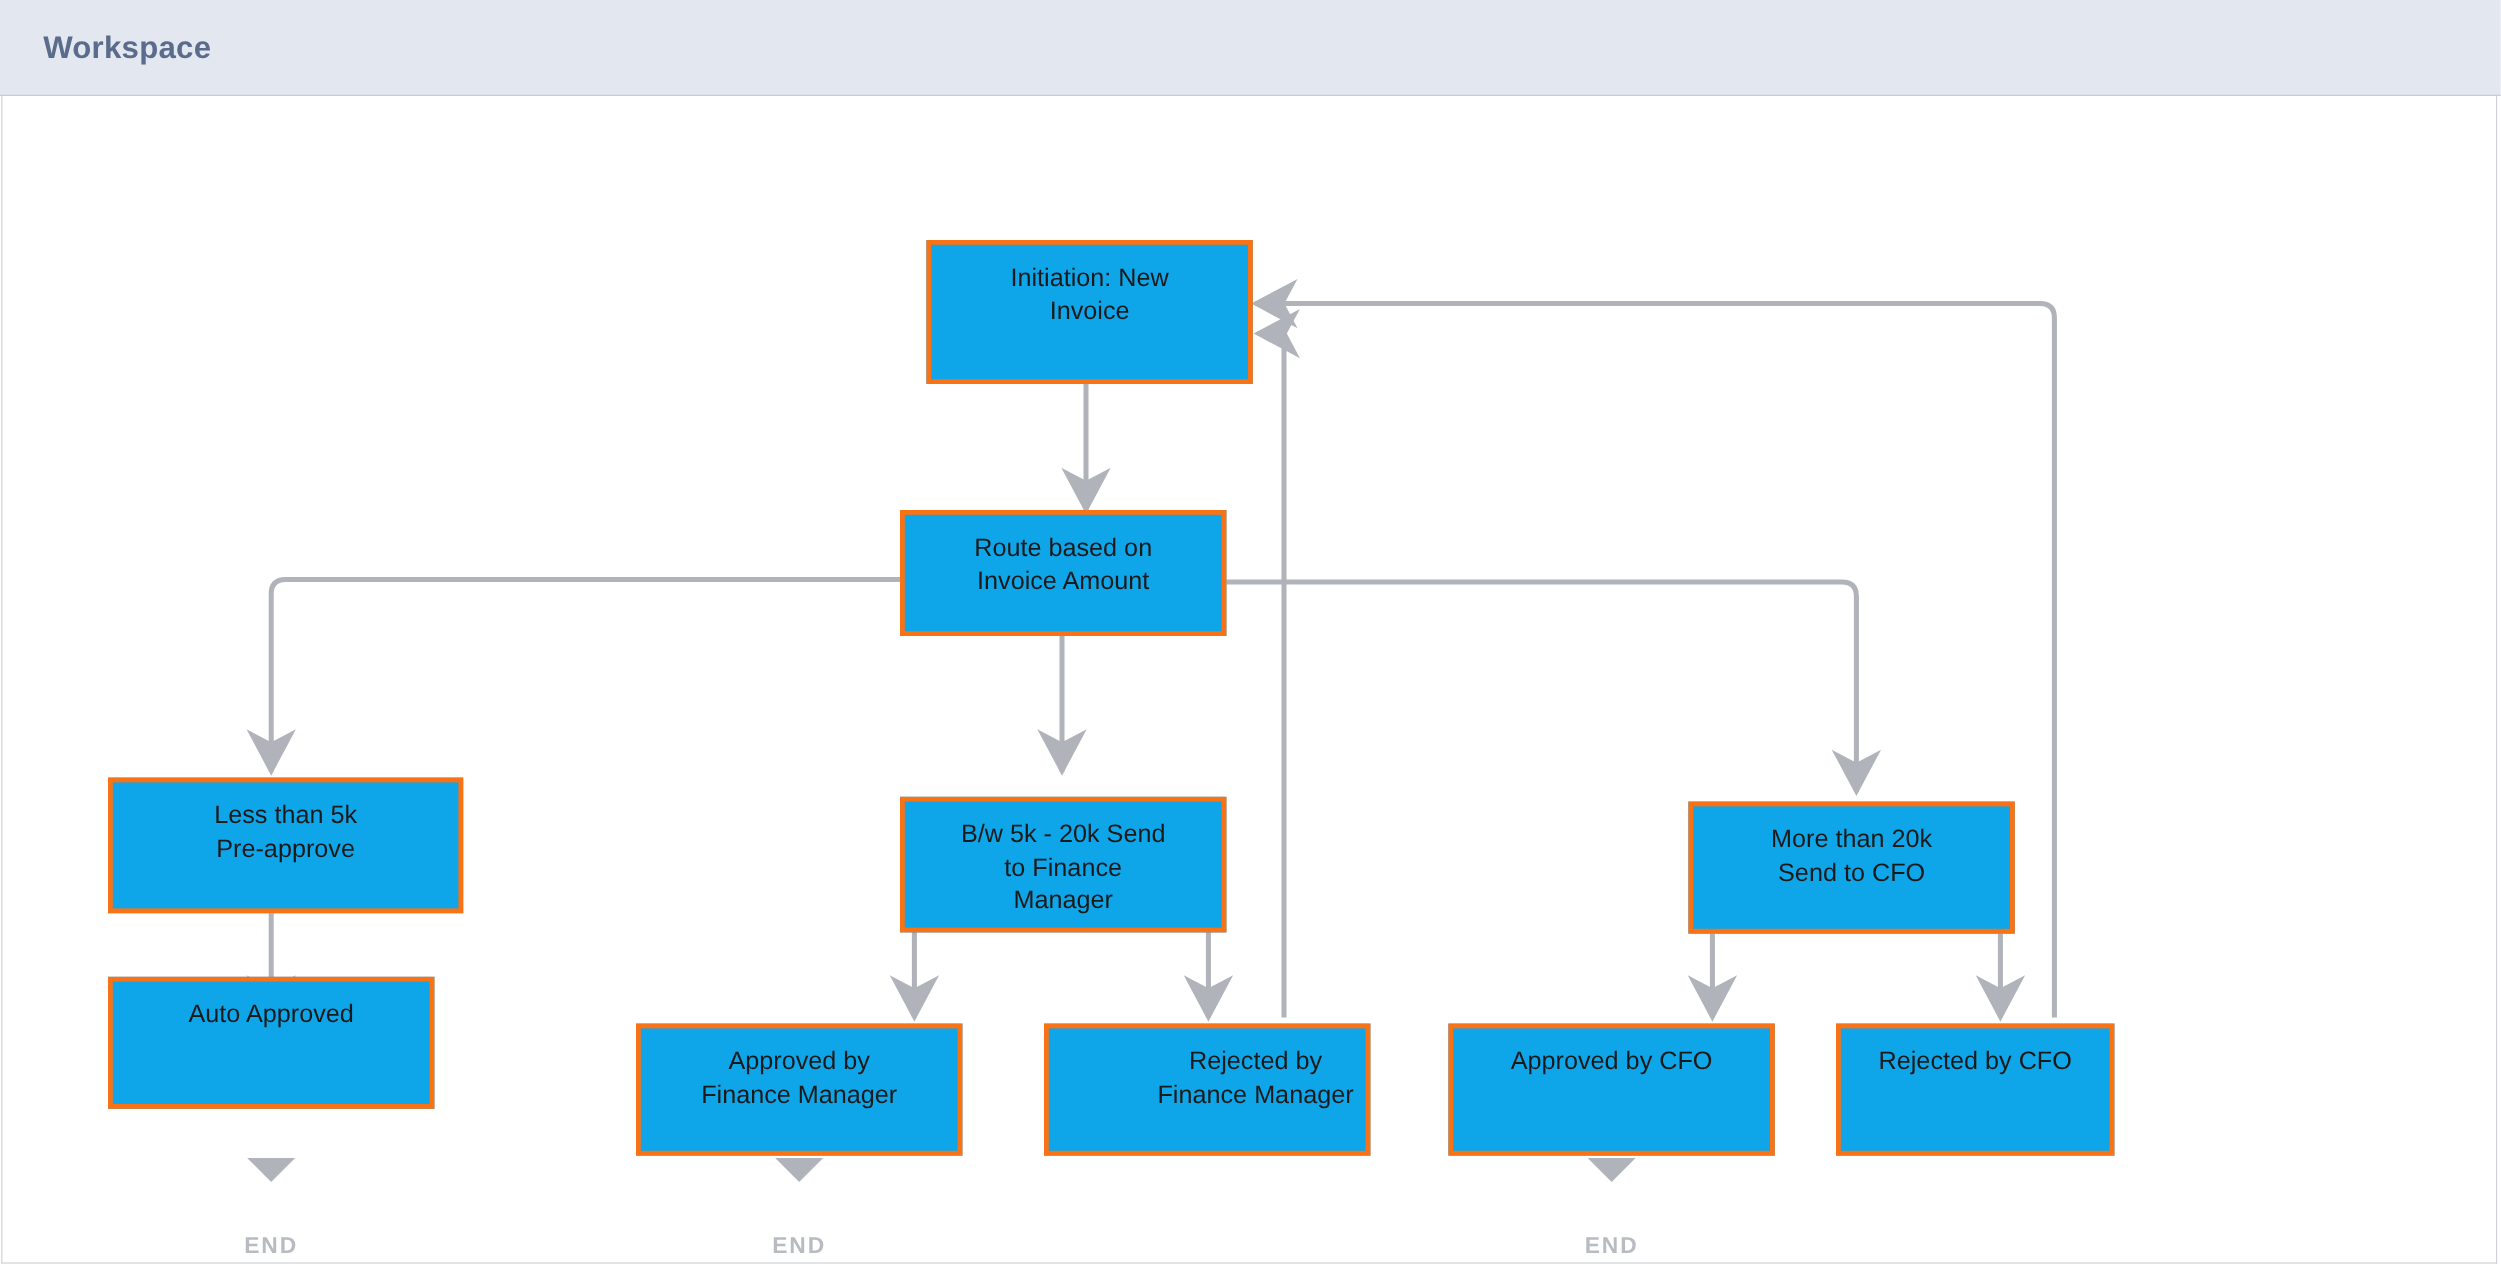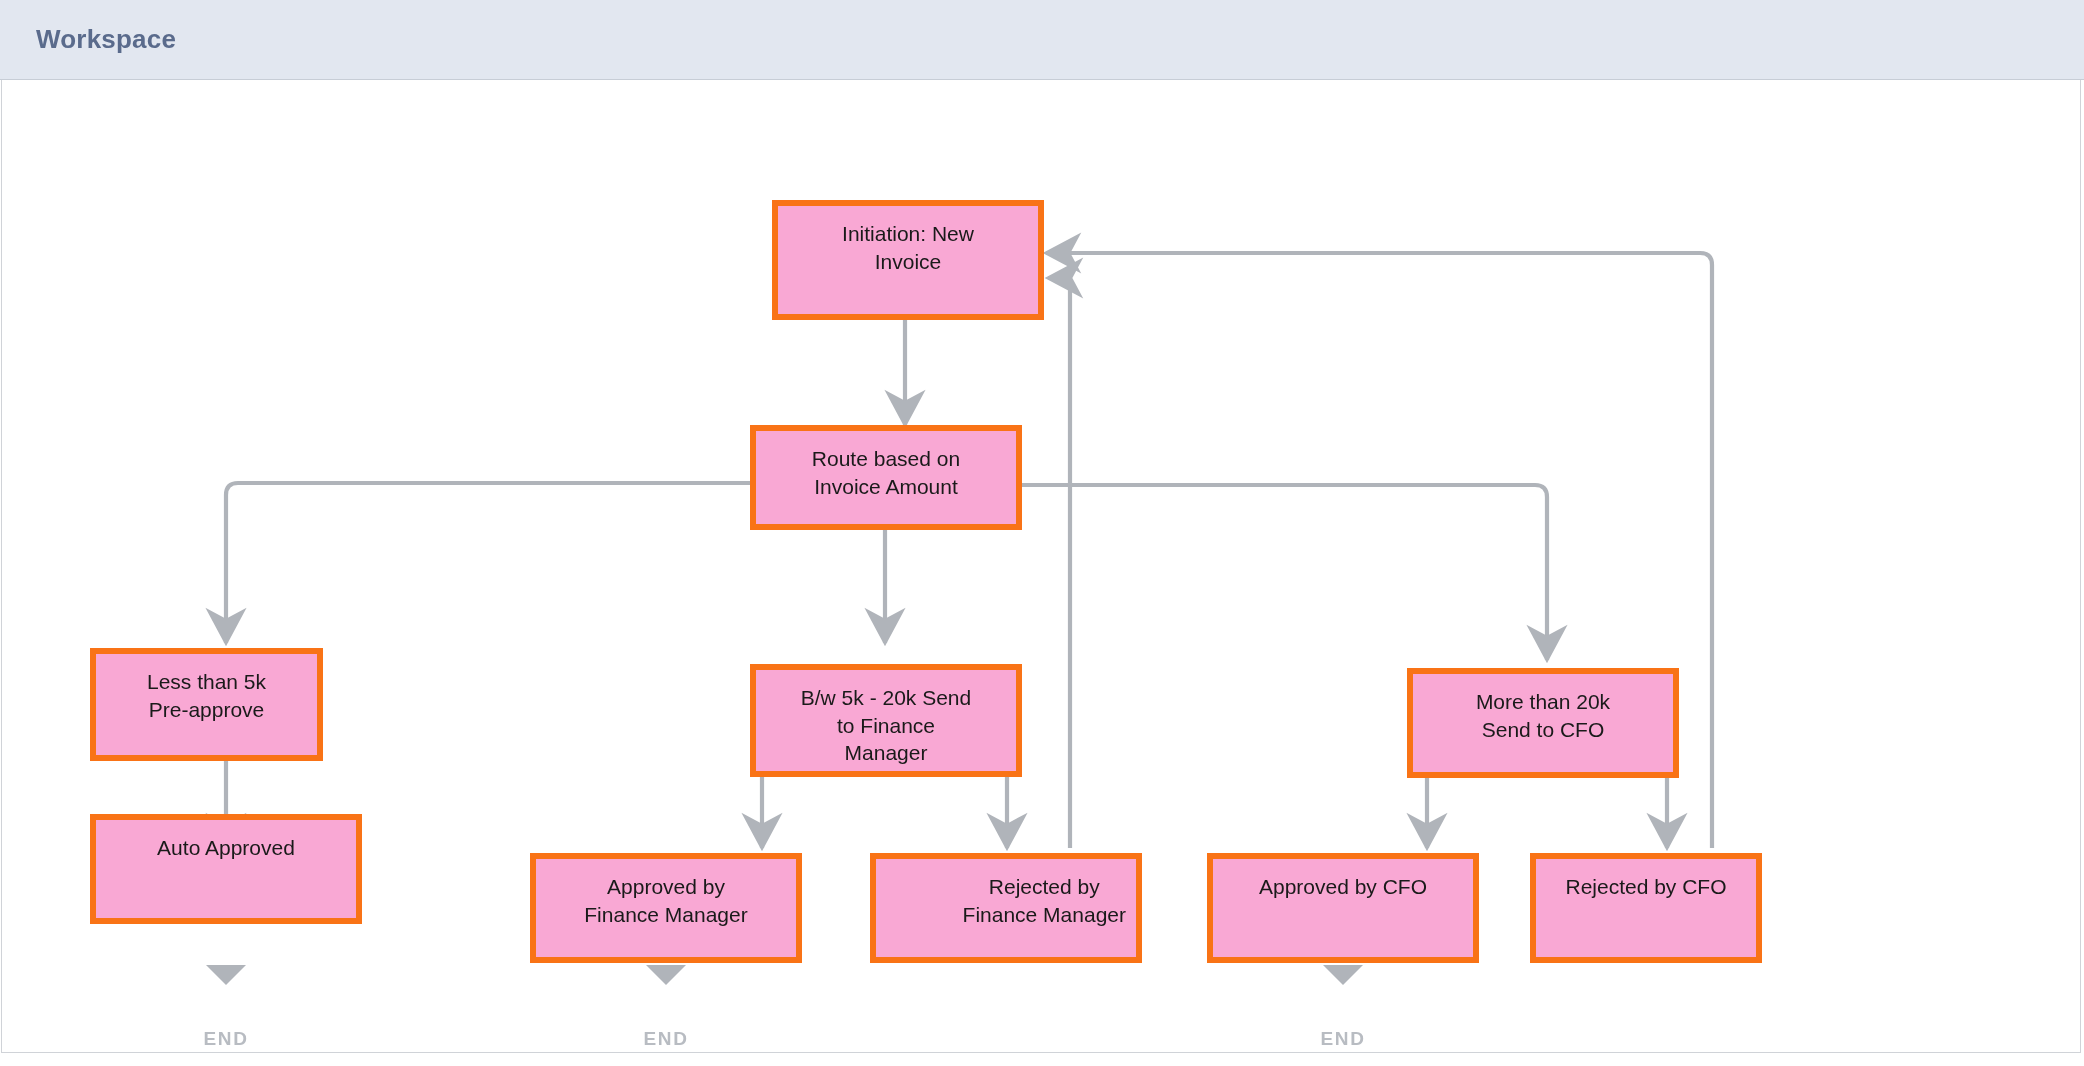--- a/index.html
+++ b/index.html
@@ -31,22 +31,22 @@
     background: #ffffff;
     border: 1px solid #d0d3d8;
     border-top: none;
     overflow: hidden;
   }
 
   #edges { position: absolute; left: 0; top: 0; width: 2080px; height: 973px; }
 
   .node {
     position: absolute;
-    background: #f9a8d4;
-    border: 6px solid #f97316;
+    background: #0ea5e9;
+    border: 4px solid #f97316;
     display: flex;
     justify-content: center;
     padding-top: 14px;
     z-index: 3;
   }
   .node-label {
     font-size: 21px;
     color: #1a1a1a;
     line-height: 1.32;
     text-align: center;
@@ -129,21 +129,21 @@
     <div class="node" style="left:770px; top:120px; width:272px; height:120px;">
       <div class="node-label">Initiation: New
 Invoice</div>
     </div>
 
     <div class="node" style="left:748px; top:345px; width:272px; height:105px;">
       <div class="node-label">Route based on
 Invoice Amount</div>
     </div>
 
-    <div class="node" style="left:88px; top:568px; width:233px; height:113px;">
+    <div class="node" style="left:88px; top:568px; width:296px; height:113px;">
       <div class="node-label">Less than 5k
 Pre-approve</div>
     </div>
 
     <div class="node" style="left:748px; top:584px; width:272px; height:113px;">
       <div class="node-label">B/w 5k - 20k Send
 to Finance
 Manager</div>
     </div>
 

